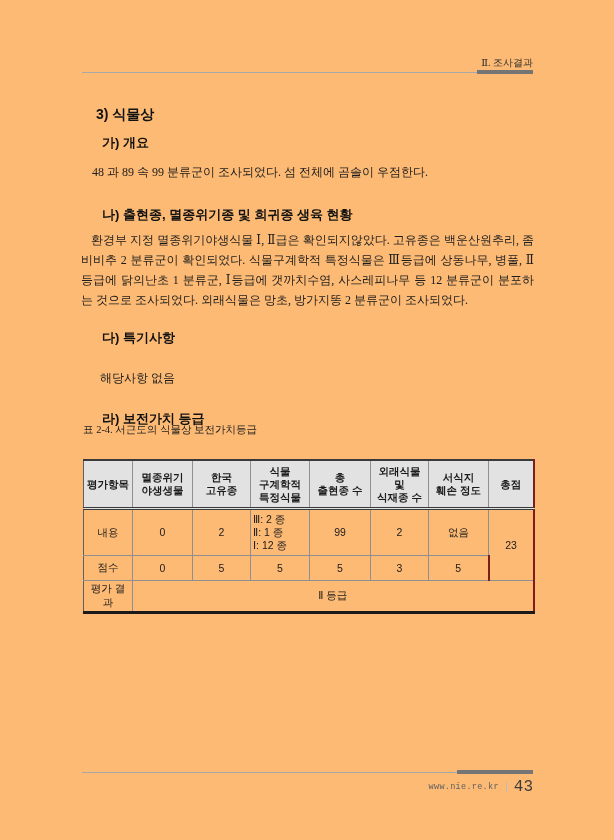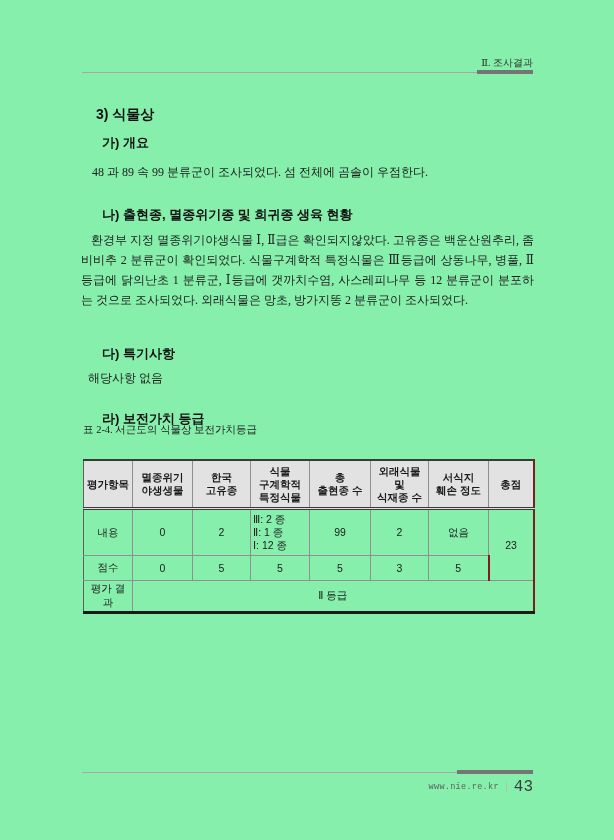--- a/index.html
+++ b/index.html
@@ -1,19 +1,19 @@
 <!DOCTYPE html>
 <html><head>
 <meta charset="utf-8">
 <style>
   html,body{margin:0;padding:0;background:#ffffff;}
   .page{
     position:relative;
     width:614px;height:840px;
-    background:#86efac;
+    background:#fdba74;
     overflow:hidden;
     font-family:"Liberation Serif","DejaVu Serif",serif;
     color:#1c1c1c;
   }
   .abs{position:absolute;}
 
   
   .header-label{
     top:56px;right:81px;
     font-size:10px;color:#2b2b2b;
@@ -28,30 +28,30 @@
     font-family:"Liberation Sans","DejaVu Sans",sans-serif;
     font-size:14px;font-weight:bold;color:#111;
   }
   .sub-heading{
     font-family:"Liberation Sans","DejaVu Sans",sans-serif;
     font-size:13px;font-weight:bold;color:#111;
     left:102px;
   }
   .h-ga{top:134px;}
   .h-na{top:206px;}
-  .h-da{top:345px;}
+  .h-da{top:329px;}
   .h-ra{top:410px;}
 
   .body-text{
     font-size:12px;line-height:20px;color:#1c1c1c;
     font-family:"Liberation Serif","DejaVu Serif",serif;
   }
   .p-ga{top:162px;left:82px;width:452px;text-indent:10px;}
   .p-na{top:230px;left:81px;width:453px;text-indent:10px;text-align:justify;}
-  .p-da{top:368px;left:88px;}
+  .p-da{top:368px;left:100px;}
 
   
   .table-caption{
     top:423px;left:83px;
     font-size:10.5px;color:#1c1c1c;
     font-family:"Liberation Serif","DejaVu Serif",serif;
   }
   .grade-table{
     top:459px;left:83px;width:450px;
     border-collapse:collapse;table-layout:fixed;

